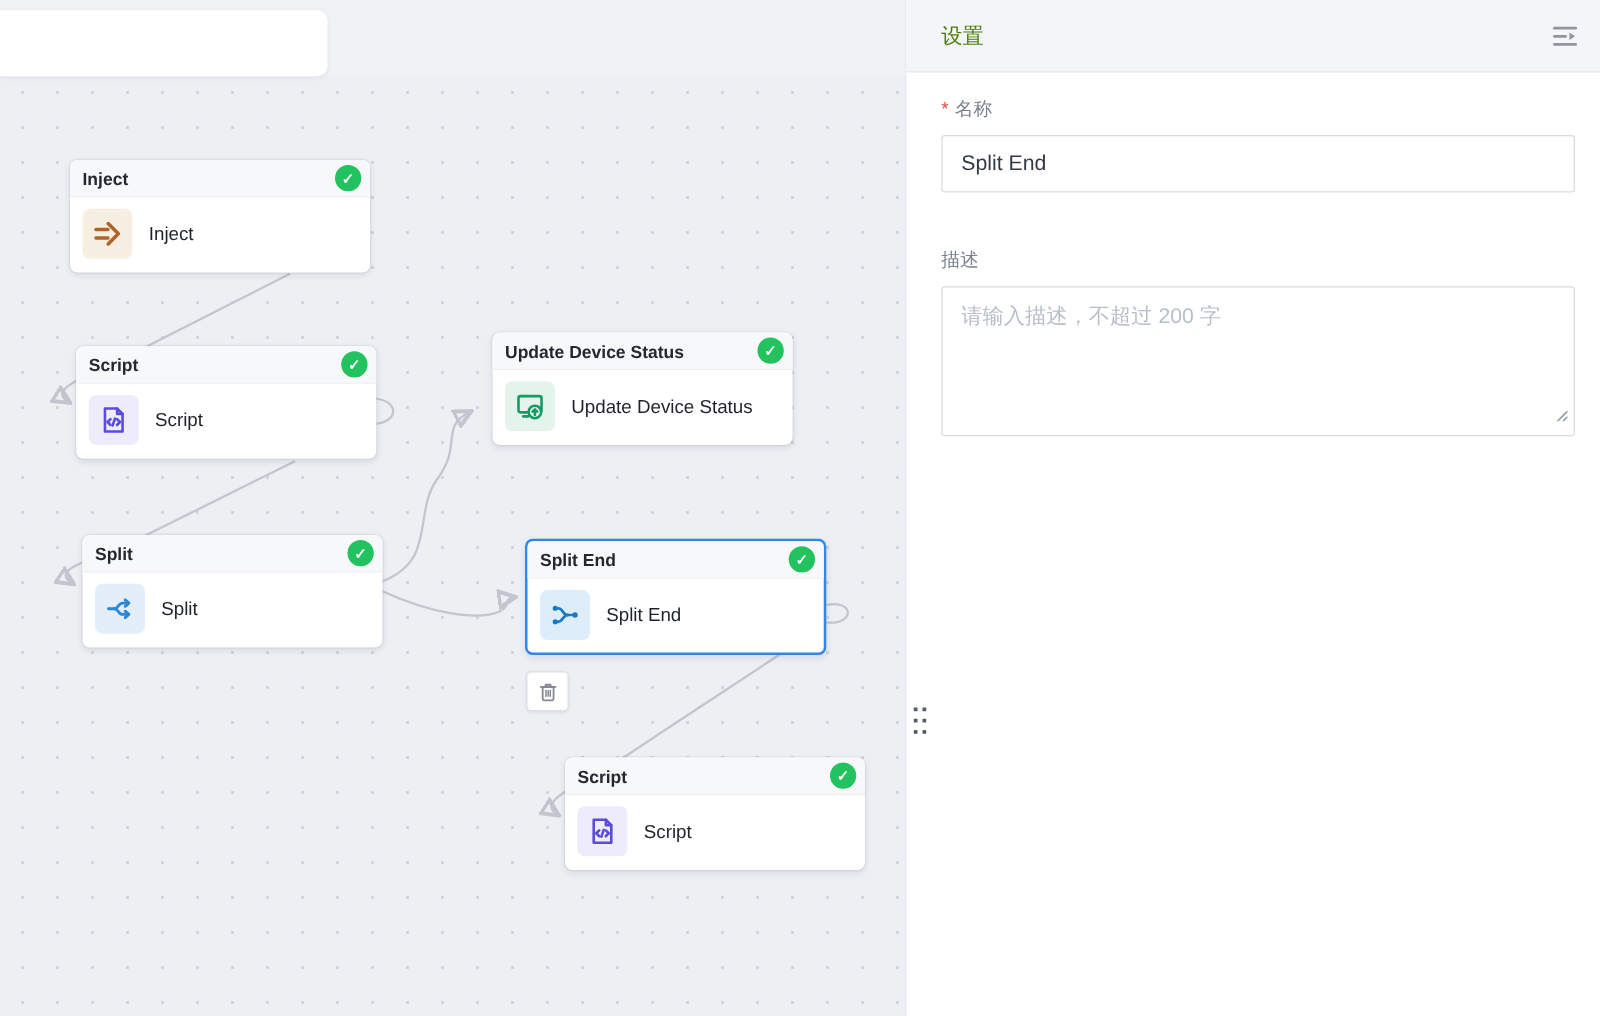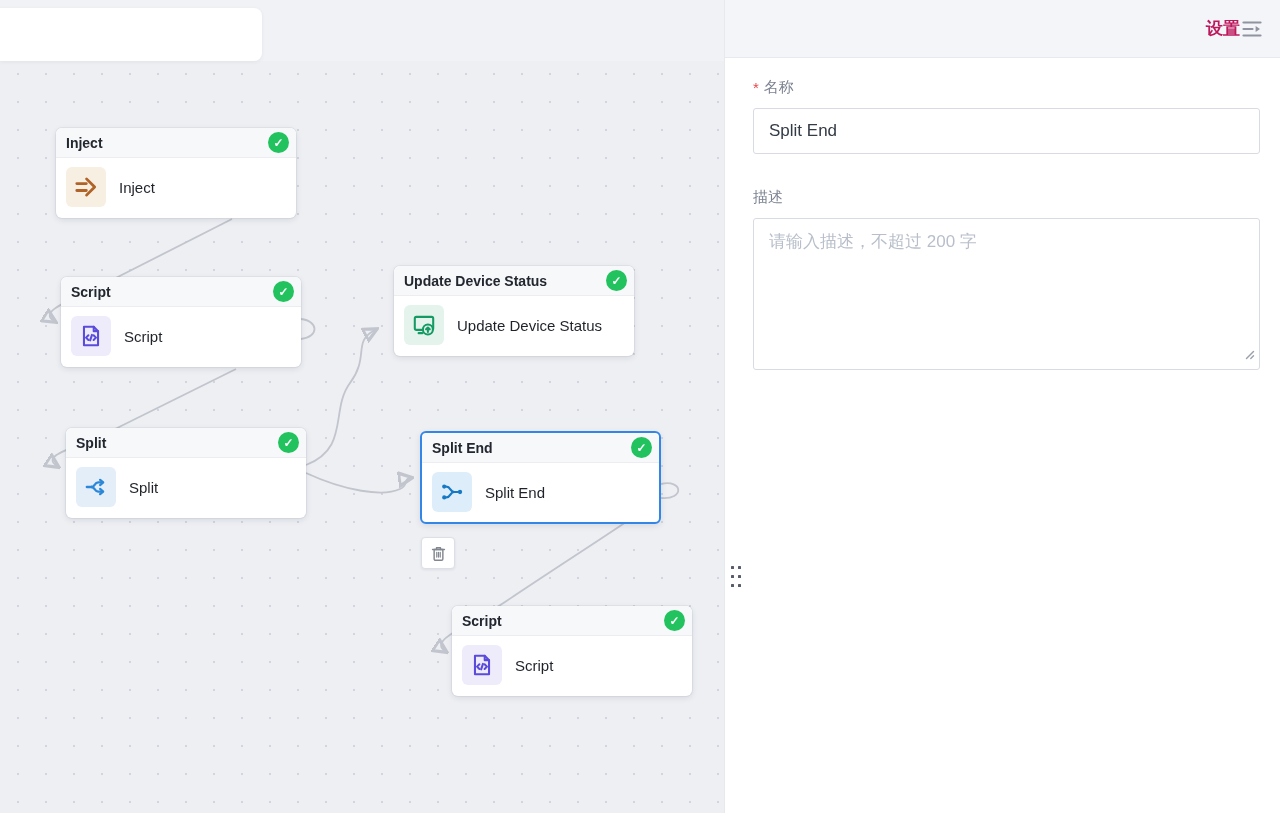--- a/index.html
+++ b/index.html
@@ -71,37 +71,37 @@
 
   
   .panel {
     position: absolute; left: 724px; top: 0; width: 556px; height: 813px;
     background: #fff; border-left: 1px solid #e8e9ee;
   }
   .panel-header {
     height: 58px; background: #f4f5f8; border-bottom: 1px solid #e8e9ee;
     display: flex; align-items: center; padding: 0 16px 0 28px;
   }
-  .panel-title { flex: 1; font-size: 17px; font-weight: 700; color: #be185d; text-align: right; }
+  .panel-title { flex: 1; font-size: 17px; font-weight: 400; color: #4d7c0f; }
   .collapse-btn { width: 24px; height: 24px; cursor: pointer; display: flex; align-items: center; justify-content: center; }
 
   .panel-body { padding: 4px 20px 0 28px; }
   .field-label {
     display: flex; align-items: center; gap: 5px;
     font-size: 15px; color: #7b8290; margin: 16px 0 11px;
   }
   .req { color: #e5484d; font-size: 15px; }
   .text-input {
     width: 100%; height: 46px; border: 1px solid #d8dbe1; border-radius: 3px;
     font-size: 17px; color: #333b45; padding: 0 15px; outline: none;
     font-family: "Liberation Sans", sans-serif; background: #fff;
   }
   .textarea-wrap { position: relative; }
   .desc-textarea {
-    width: 100%; height: 152px; border: 1px solid #d8dbe1; border-radius: 3px;
+    width: 100%; height: 120px; border: 1px solid #d8dbe1; border-radius: 3px;
     font-size: 17px; color: #333b45; padding: 11px 15px; outline: none;
     resize: none; font-family: "Liberation Sans", sans-serif; background: #fff; display: block;
   }
   .text-input::placeholder, .desc-textarea::placeholder { color: #b8bfca; }
   .resize-grip { position: absolute; right: 5px; bottom: 6px; }
 
   .panel-resize-handle {
     position: absolute; left: 6px; top: 566px;
     display: grid; grid-template-columns: repeat(2, 3px); grid-auto-rows: 3px;
     gap: 6px 4px; cursor: col-resize;
@@ -279,21 +279,21 @@
     </span>
   </div>
 
   <div class="panel-body">
     <div class="field-label">
       <span class="req">*</span>
       <span>名称</span>
     </div>
     <input class="text-input" type="text" value="Split End" style="">
 
-    <div class="field-label" style="margin-top:34px">
+    <div class="field-label" style="margin-top:45px">
       <span>描述</span>
     </div>
     <div class="textarea-wrap">
       <textarea class="desc-textarea" placeholder="请输入描述，不超过 200 字" style=""></textarea>
       <span class="resize-grip">
         <svg width="13" height="13" viewBox="0 0 13 13" fill="none" stroke="#99a0ac" stroke-width="1.4" stroke-linecap="round">
           <path d="M11.5 4.5 L4.5 11.5"></path>
           <path d="M11.5 8.8 L8.8 11.5"></path>
         </svg>
       </span>

